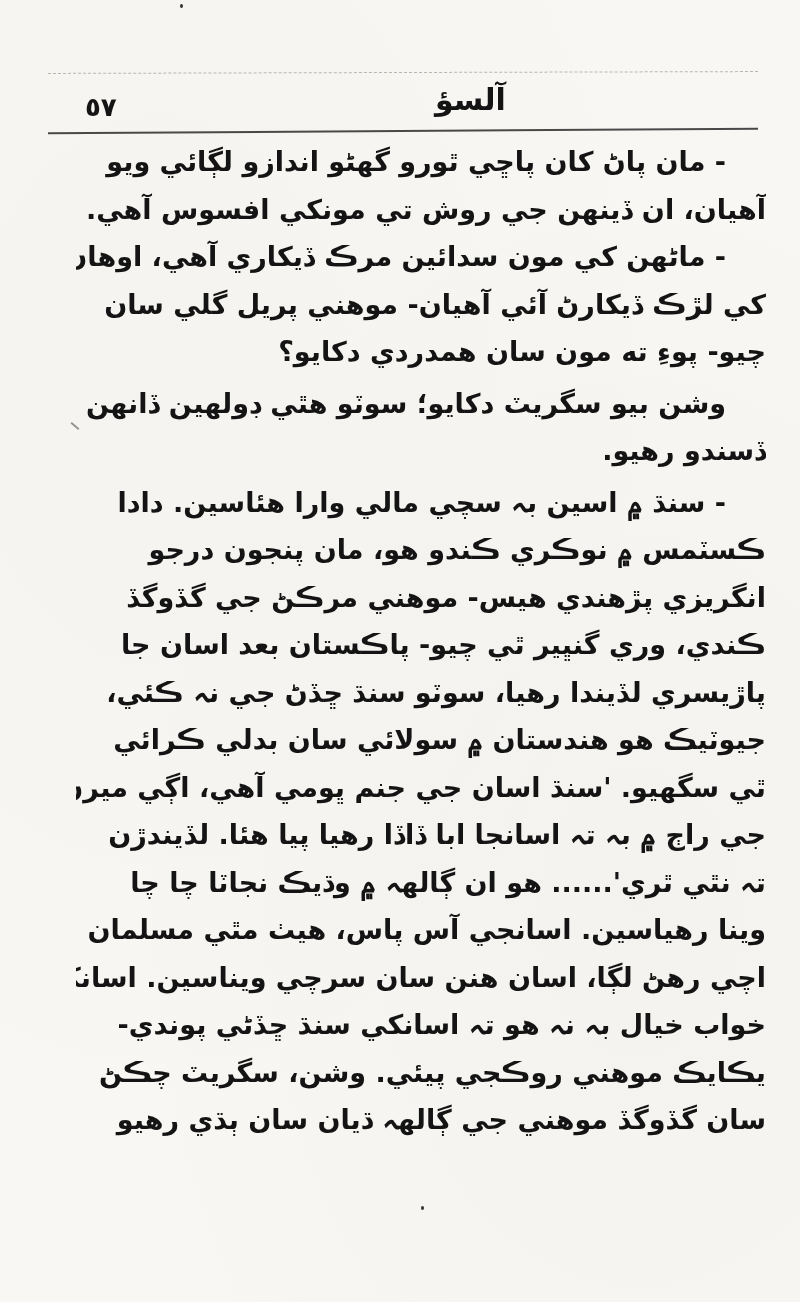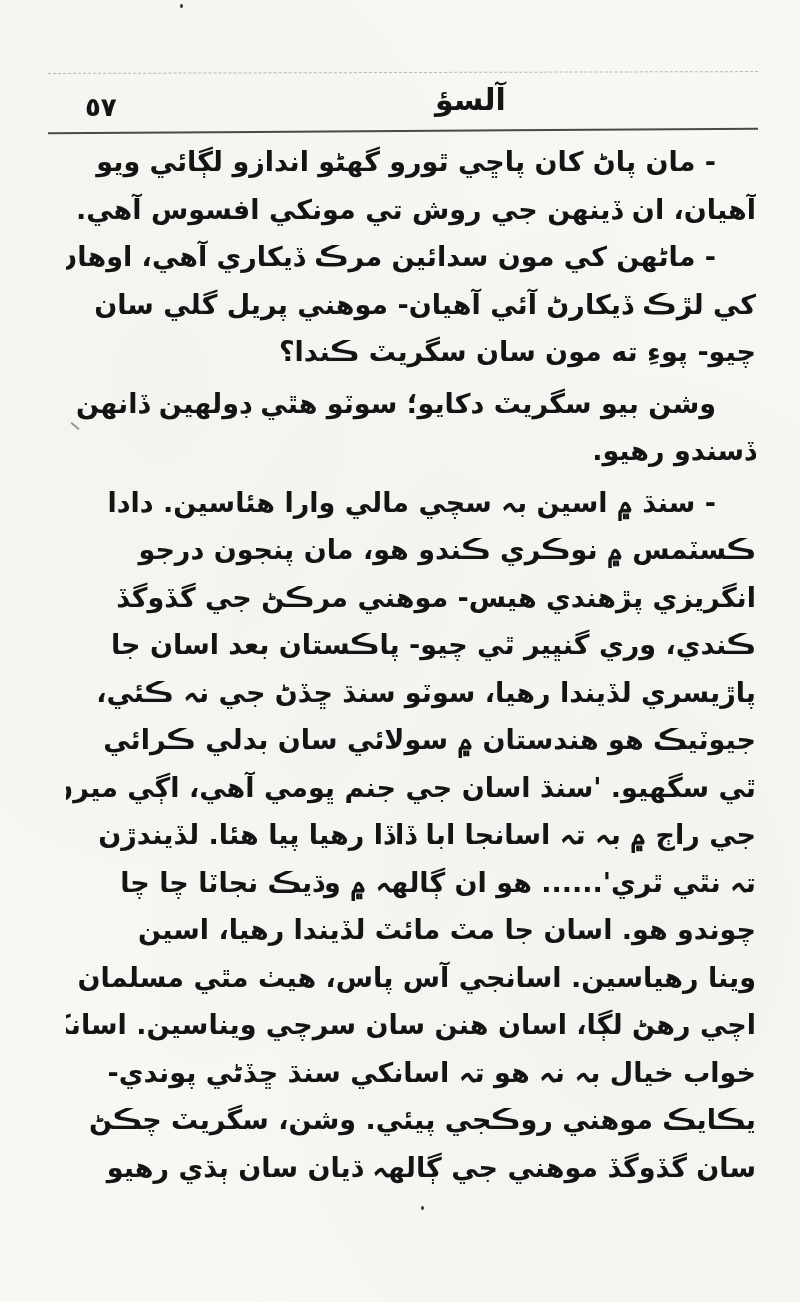--- a/index.html
+++ b/index.html
@@ -56,21 +56,21 @@
     .header-rule-bottom {
       position: absolute;
       left: 48px; width: 710px;
       top: 130px;
       border-top: 2px solid #2a2a2a;
       transform: rotate(-0.35deg);
       opacity: 0.85;
     }
     .body-text {
       position: absolute;
-      left: 66px; top: 138px;
+      left: 76px; top: 138px;
       width: 690px;
       direction: rtl;
       text-align: justify;
       text-align-last: right;
       font-family: "DejaVu Sans", sans-serif;
       font-weight: bold;
       font-size: 27px;
     }
     .line {
       display: block;
@@ -109,33 +109,32 @@
     <span class="running-title">آلسؤ</span>
   </div>
 
   <div class="header-rule-bottom"></div>
 
   <div class="body-text">
     <span class="line indent">- مان پاڻ کان پاڇي ٿورو گهڻو اندازو لڳائي ويو</span>
     <span class="line">آهيان، ان ڏينهن جي روش تي مونکي افسوس آهي.</span>
     <span class="line indent">- ماڻهن کي مون سدائين مرڪ ڏيکاري آهي، اوهان</span>
     <span class="line">کي لڙڪ ڏيکارڻ آئي آهيان- موهني پريل گلي سان</span>
-    <span class="line short gap-after">چيو- پوءِ ته مون سان سگريٽ ڪندا؟</span>
+    <span class="line short gap-after">چيو- پوءِ ته مون سان همدردي دکايو؟</span>
     <span class="line indent">وشن بيو سگريٽ دکايو؛ سوٽو هٿي ڊولهين ڏانهن</span>
     <span class="line short gap-after">ڏسندو رهيو.</span>
     <span class="line indent">- سنڌ ۾ اسين بہ سچي مالي وارا هئاسين. دادا</span>
     <span class="line">ڪسٽمس ۾ نوڪري ڪندو هو، مان پنجون درجو</span>
     <span class="line">انگريزي پڙهندي هيس- موهني مرڪڻ جي گڏوگڏ</span>
     <span class="line">ڪندي، وري گنڀير ٿي چيو- پاڪستان بعد اسان جا</span>
     <span class="line">پاڙيسري لڏيندا رهيا، سوٽو سنڌ ڇڏڻ جي نہ ڪئي،</span>
     <span class="line">جيوٽيڪ هو هندستان ۾ سولائي سان بدلي ڪرائي</span>
     <span class="line">ٿي سگهيو. 'سنڌ اسان جي جنم ڀومي آهي، اڳي ميرن</span>
     <span class="line">جي راڄ ۾ بہ تہ اسانجا ابا ڏاڏا رهيا پيا هئا. لڏيندڙن</span>
     <span class="line">تہ نٿي ٿري'...... هو ان ڳالهہ ۾ وڌيڪ نجاٽا چا چا</span>
-    <span class="line">چوندو هو. اسان جا مٽ مائٽ لڏيندا رهيا، اسين</span>
     <span class="line">وينا رهياسين. اسانجي آس پاس، هيٺ مٿي مسلمان</span>
     <span class="line">اچي رهڻ لڳا، اسان هنن سان سرچي ويناسين. اسانکي</span>
     <span class="line">خواب خيال بہ نہ هو تہ اسانکي سنڌ ڇڏڻي پوندي-</span>
     <span class="line">يڪايڪ موهني روڪجي پيئي. وشن، سگريٽ چڪڻ</span>
     <span class="line">سان گڏوگڏ موهني جي ڳالهہ ڌيان سان ٻڌي رهيو</span>
   </div>
 
   <div class="scan-mark"></div>
   <div class="speck" style="left:180px; top:4px;"></div>
   <div class="speck" style="left:421px; top:1206px;"></div>

